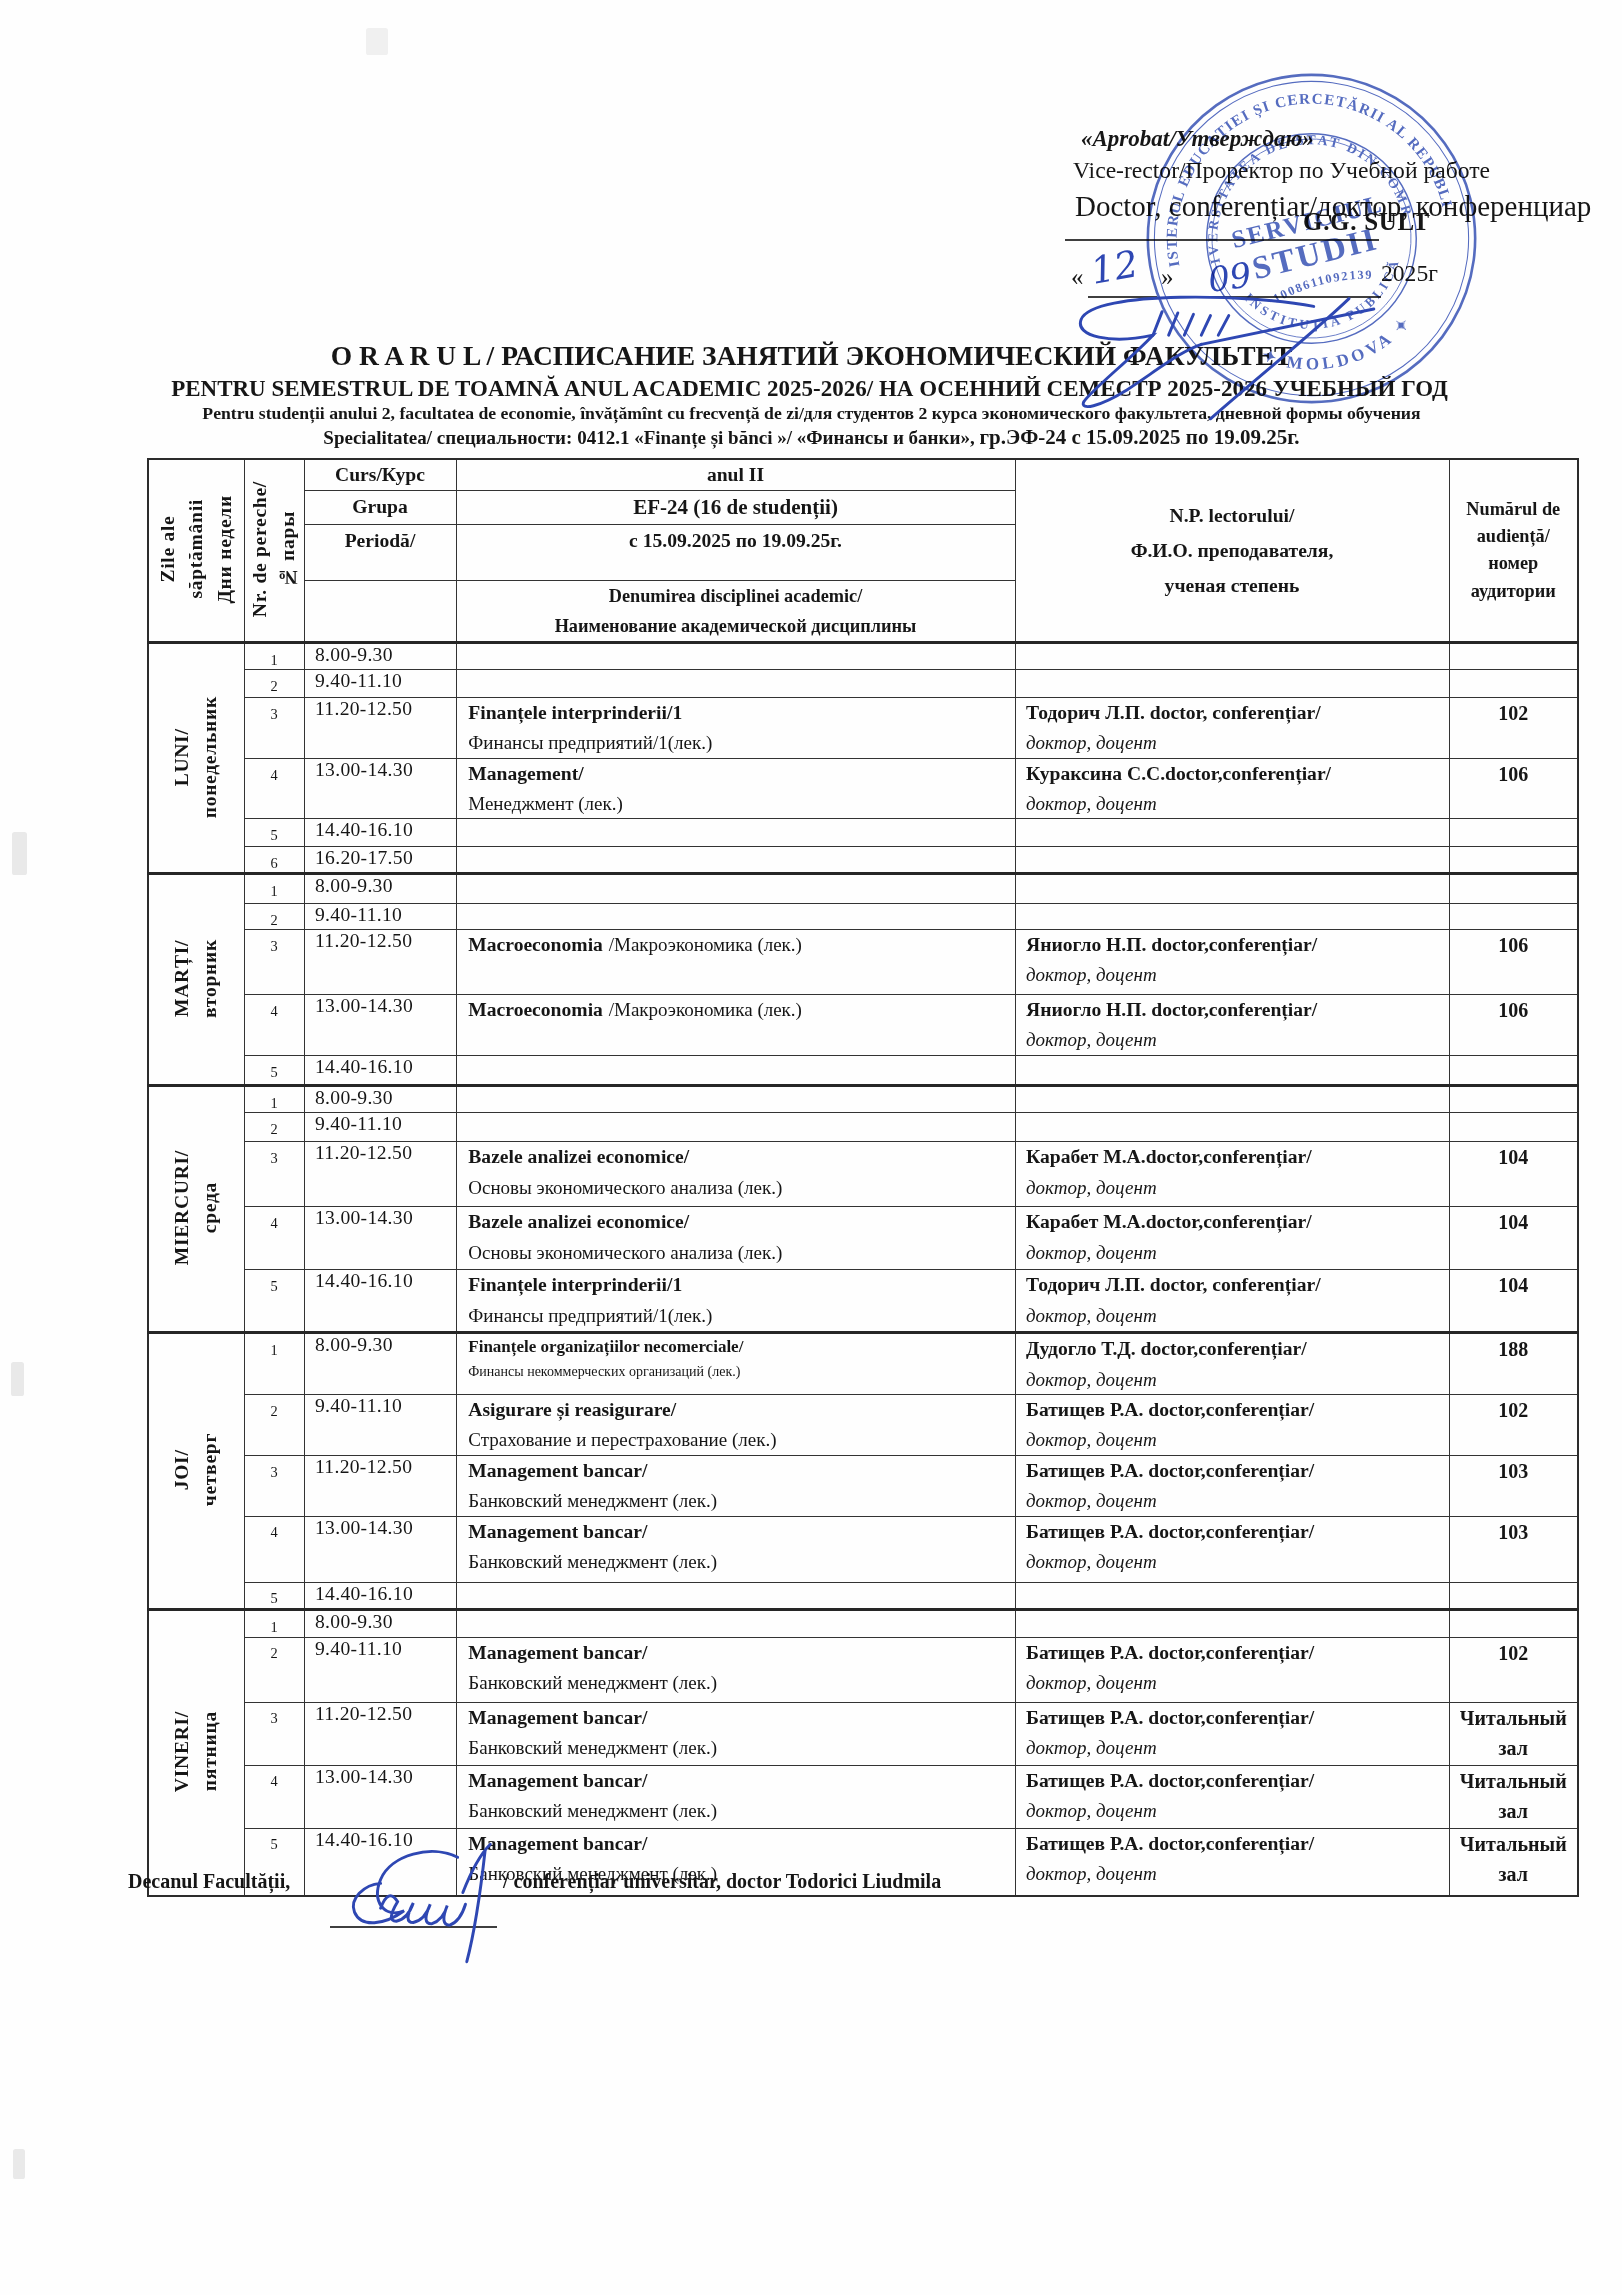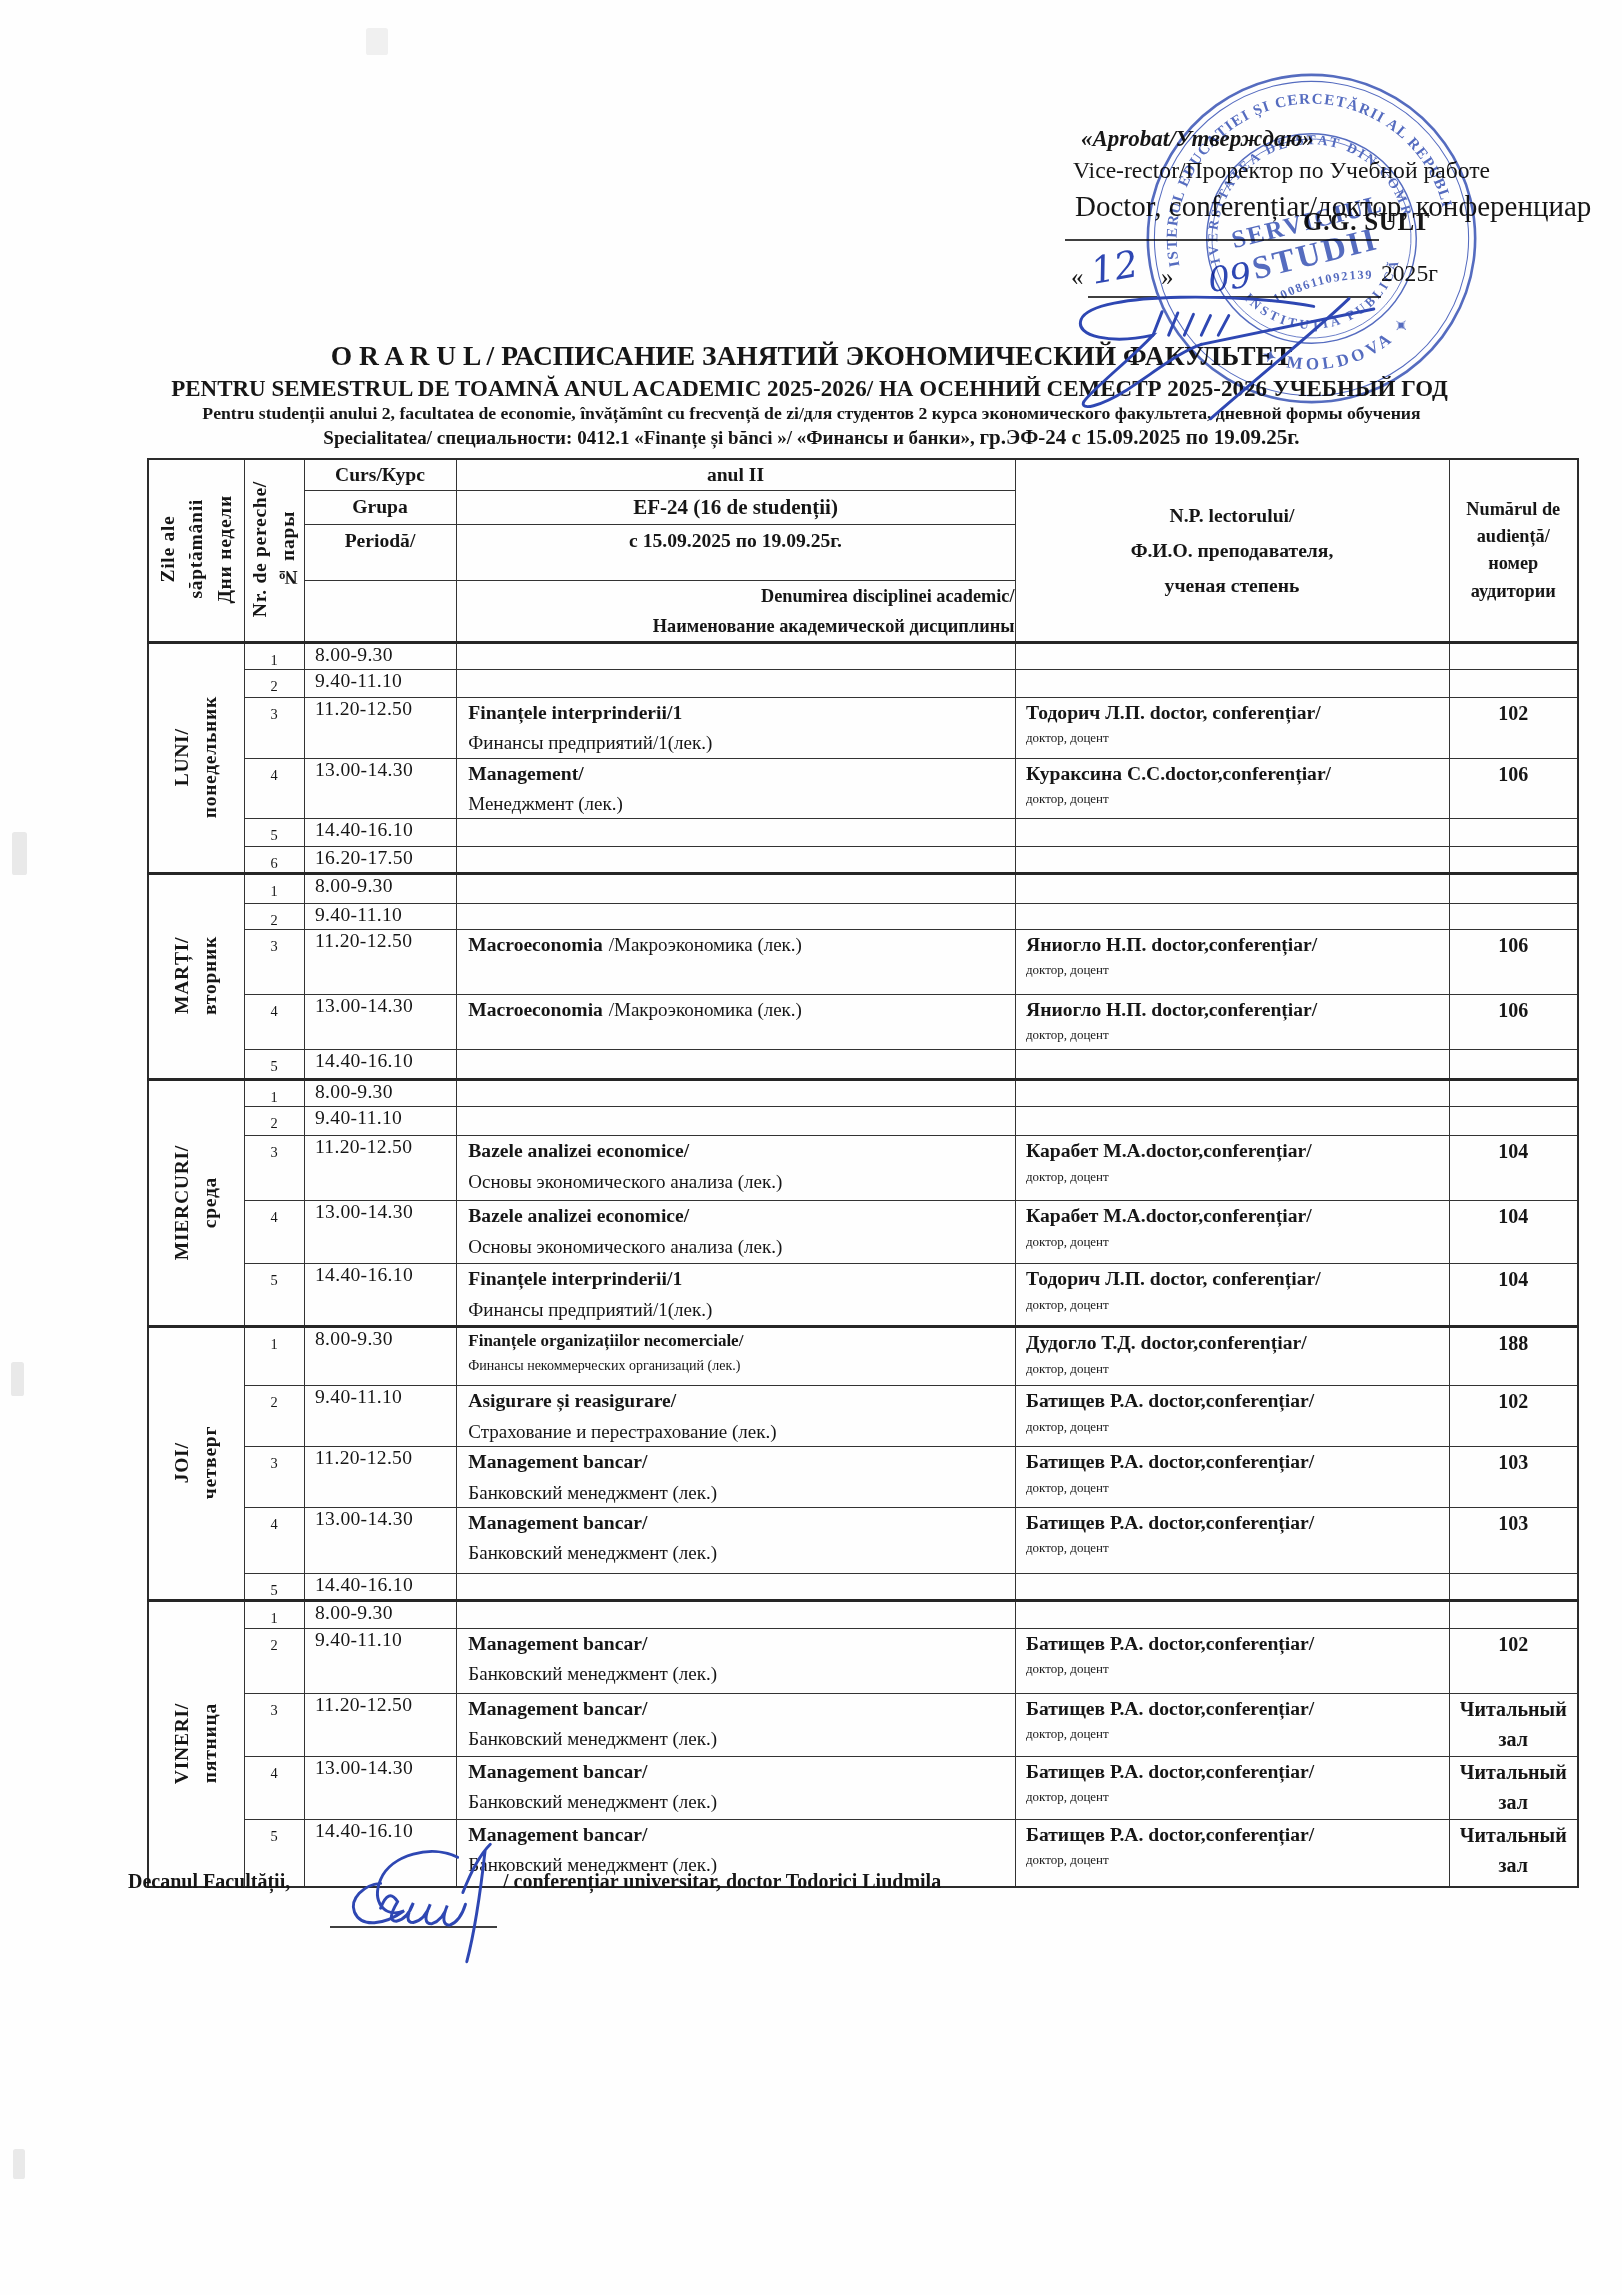--- a/index.html
+++ b/index.html
@@ -43,35 +43,35 @@
   
   table.sched{position:absolute;left:147px;top:458px;width:1430px;
     border-collapse:collapse;table-layout:fixed;
     border:2px solid #2c2c2c;}
   table.sched th,table.sched td{border:1.3px solid #333;padding:0;overflow:hidden;}
   tr.ds th,tr.ds td{border-top:3.3px solid #262626;}
   .hc{font-weight:bold;font-size:19.6px;text-align:center;vertical-align:middle;}
   .vtop{vertical-align:top !important;padding-top:5.2px !important;}
   .hlect{font-size:19.6px;line-height:1.8;}
   .hroom{font-size:18.3px;line-height:1.5;}
-  .hdisc{font-size:18.3px;line-height:1.65;text-align:right;}
+  .hdisc{font-size:18.3px;line-height:1.65;}
   .vert{writing-mode:vertical-rl;transform:rotate(180deg);white-space:pre-line;
         font-weight:bold;display:inline-block;line-height:1.45;letter-spacing:0.7px;}
   .c-day{text-align:center;vertical-align:middle;}
   .c-day .vert{font-size:19.6px;}
   .vsm{font-size:17px;font-weight:bold;}
   td.bcell{vertical-align:top;padding-top:3.9px;}
   .c-nr{text-align:center;font-size:14.4px;padding-top:7.9px !important;}
   .c-time{font-size:19.6px;padding-left:10.5px !important;letter-spacing:0.3px;}
   .c-disc{padding-left:11.8px !important;line-height:1.55;}
   .c-disc .ro{font-weight:bold;font-size:19.6px;}
   .c-disc .ru{font-size:19px;}
   .c-lect{padding-left:10.5px !important;line-height:1.55;}
   .c-lect .ro{font-weight:bold;font-size:19.6px;}
-  .c-lect .ru{font-size:13px;}
+  .c-lect .ru{font-size:19px;font-style:italic;}
   .c-room{text-align:center;font-weight:bold;font-size:20px;line-height:1.5;}
   .one-line .ro,.one-line .ru{display:inline;}
   .one-line .ru{margin-left:5.9px;}
   .small .ro{font-size:17px;}
   .small .ru{font-size:14px;}
 
   
   .dean1{left:128px;top:1870px;font-size:20px;font-weight:bold;}
   .dean2{left:503px;top:1870px;font-size:20px;font-weight:bold;}
 </style>

